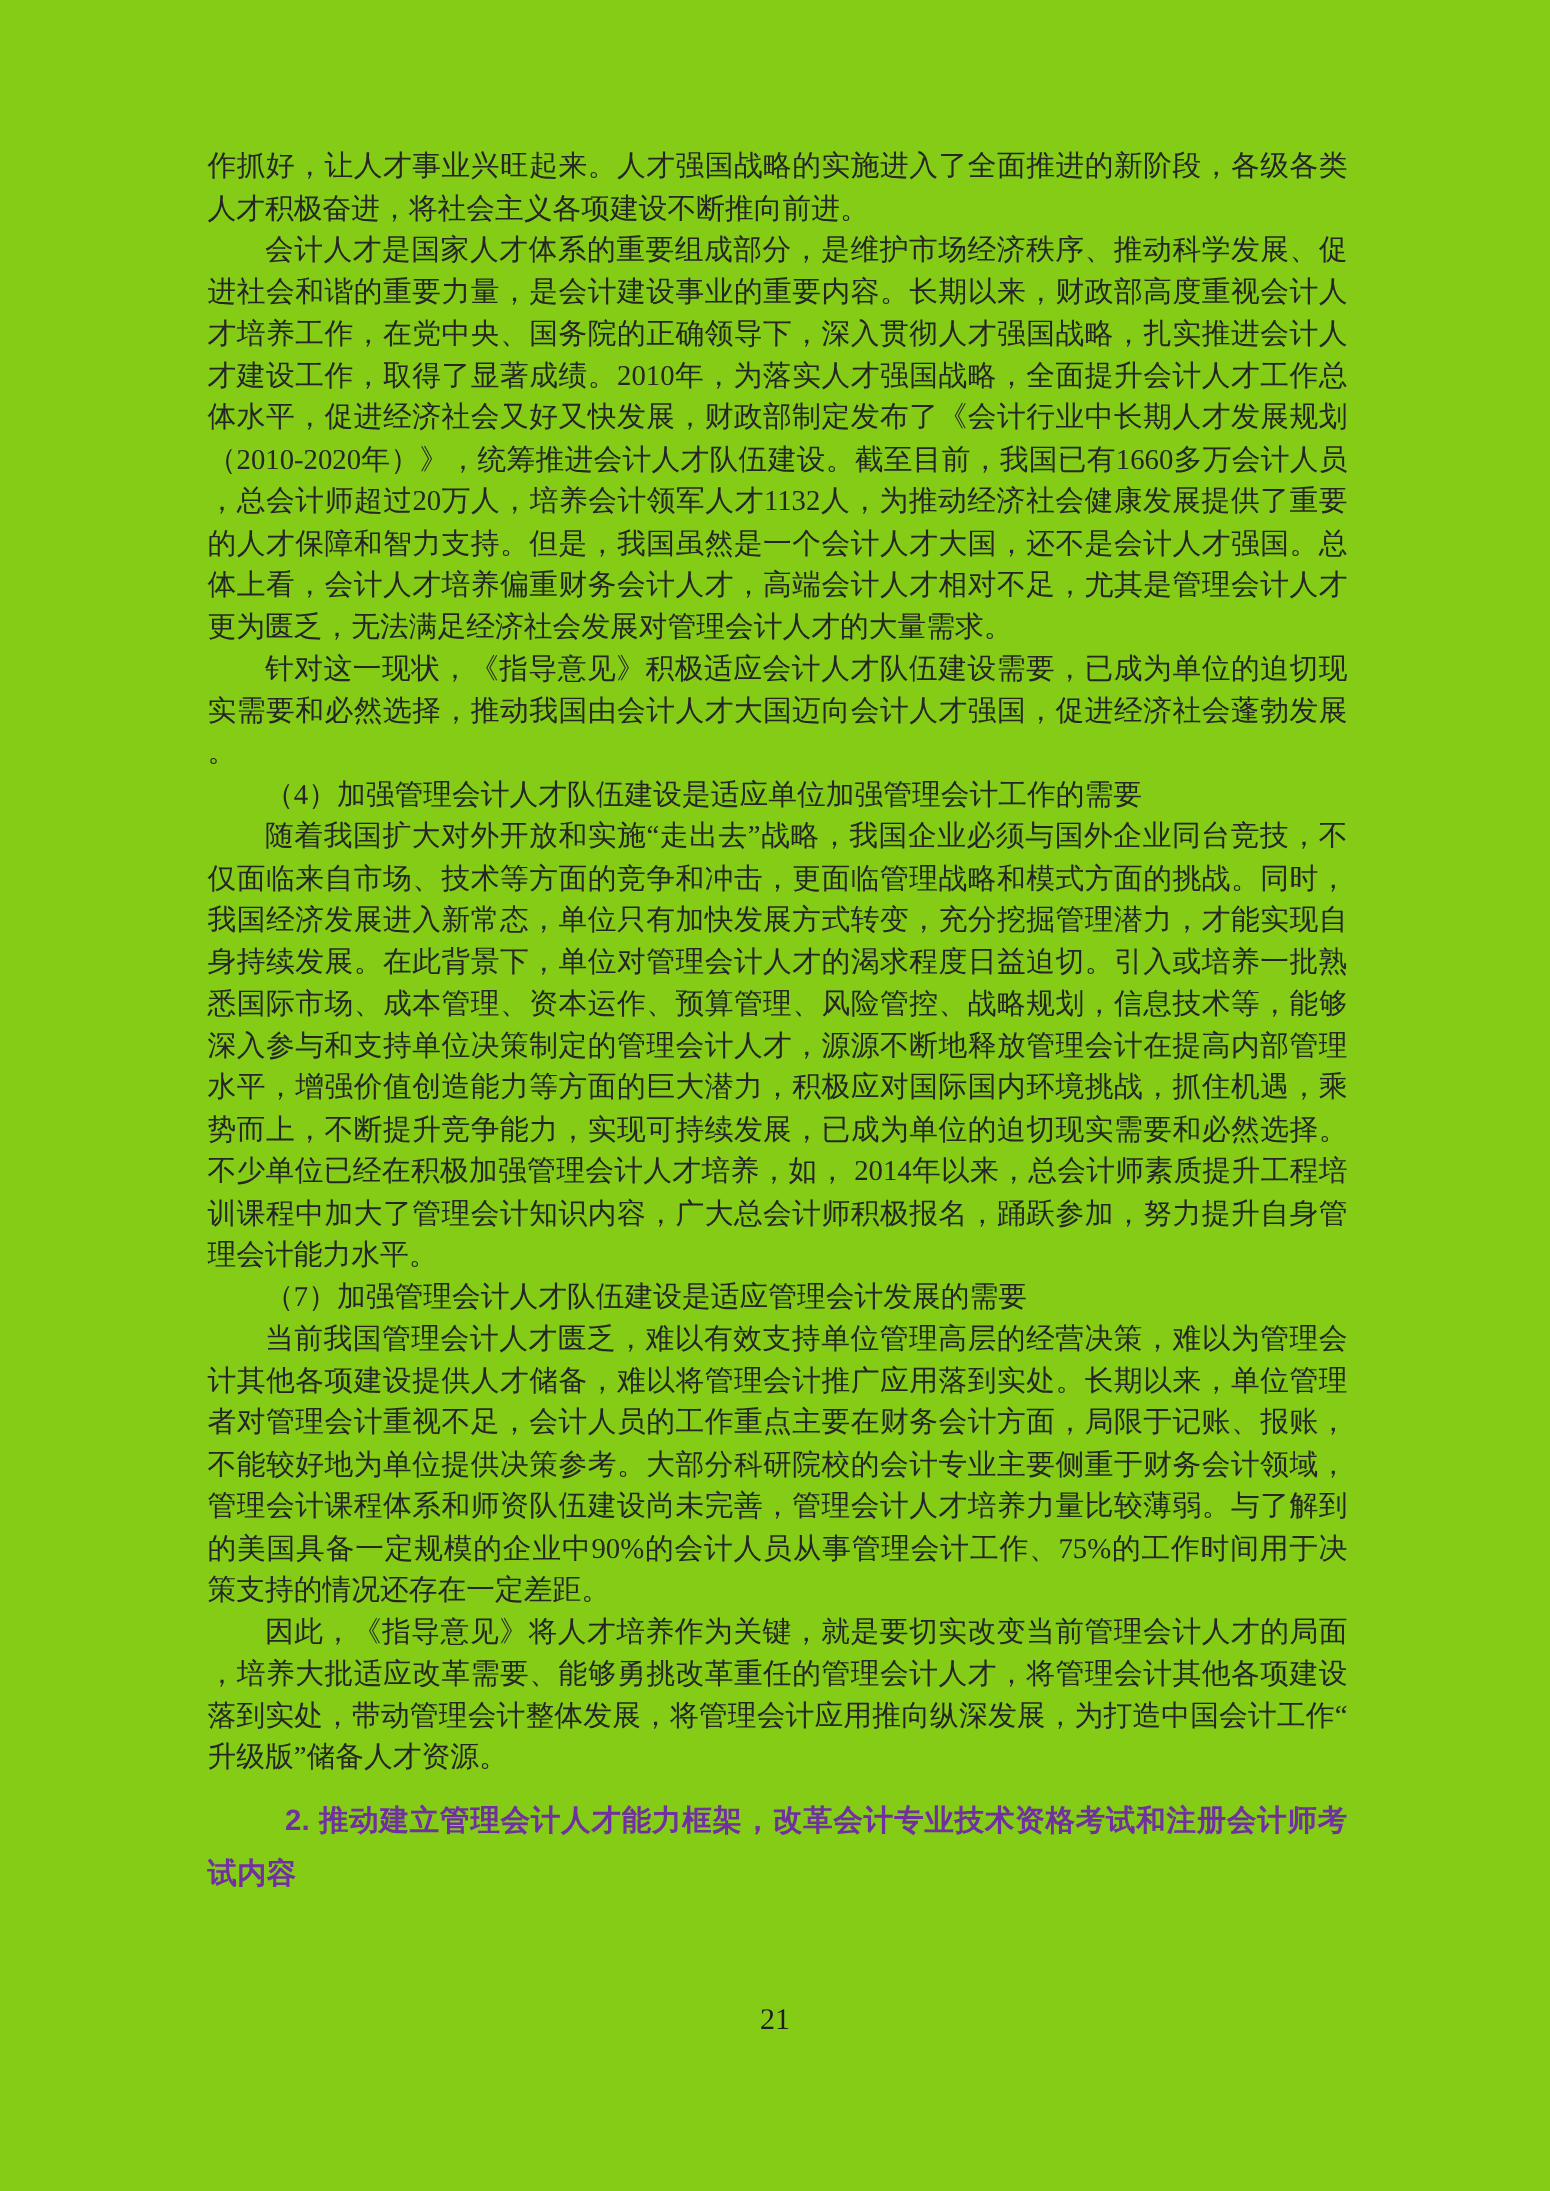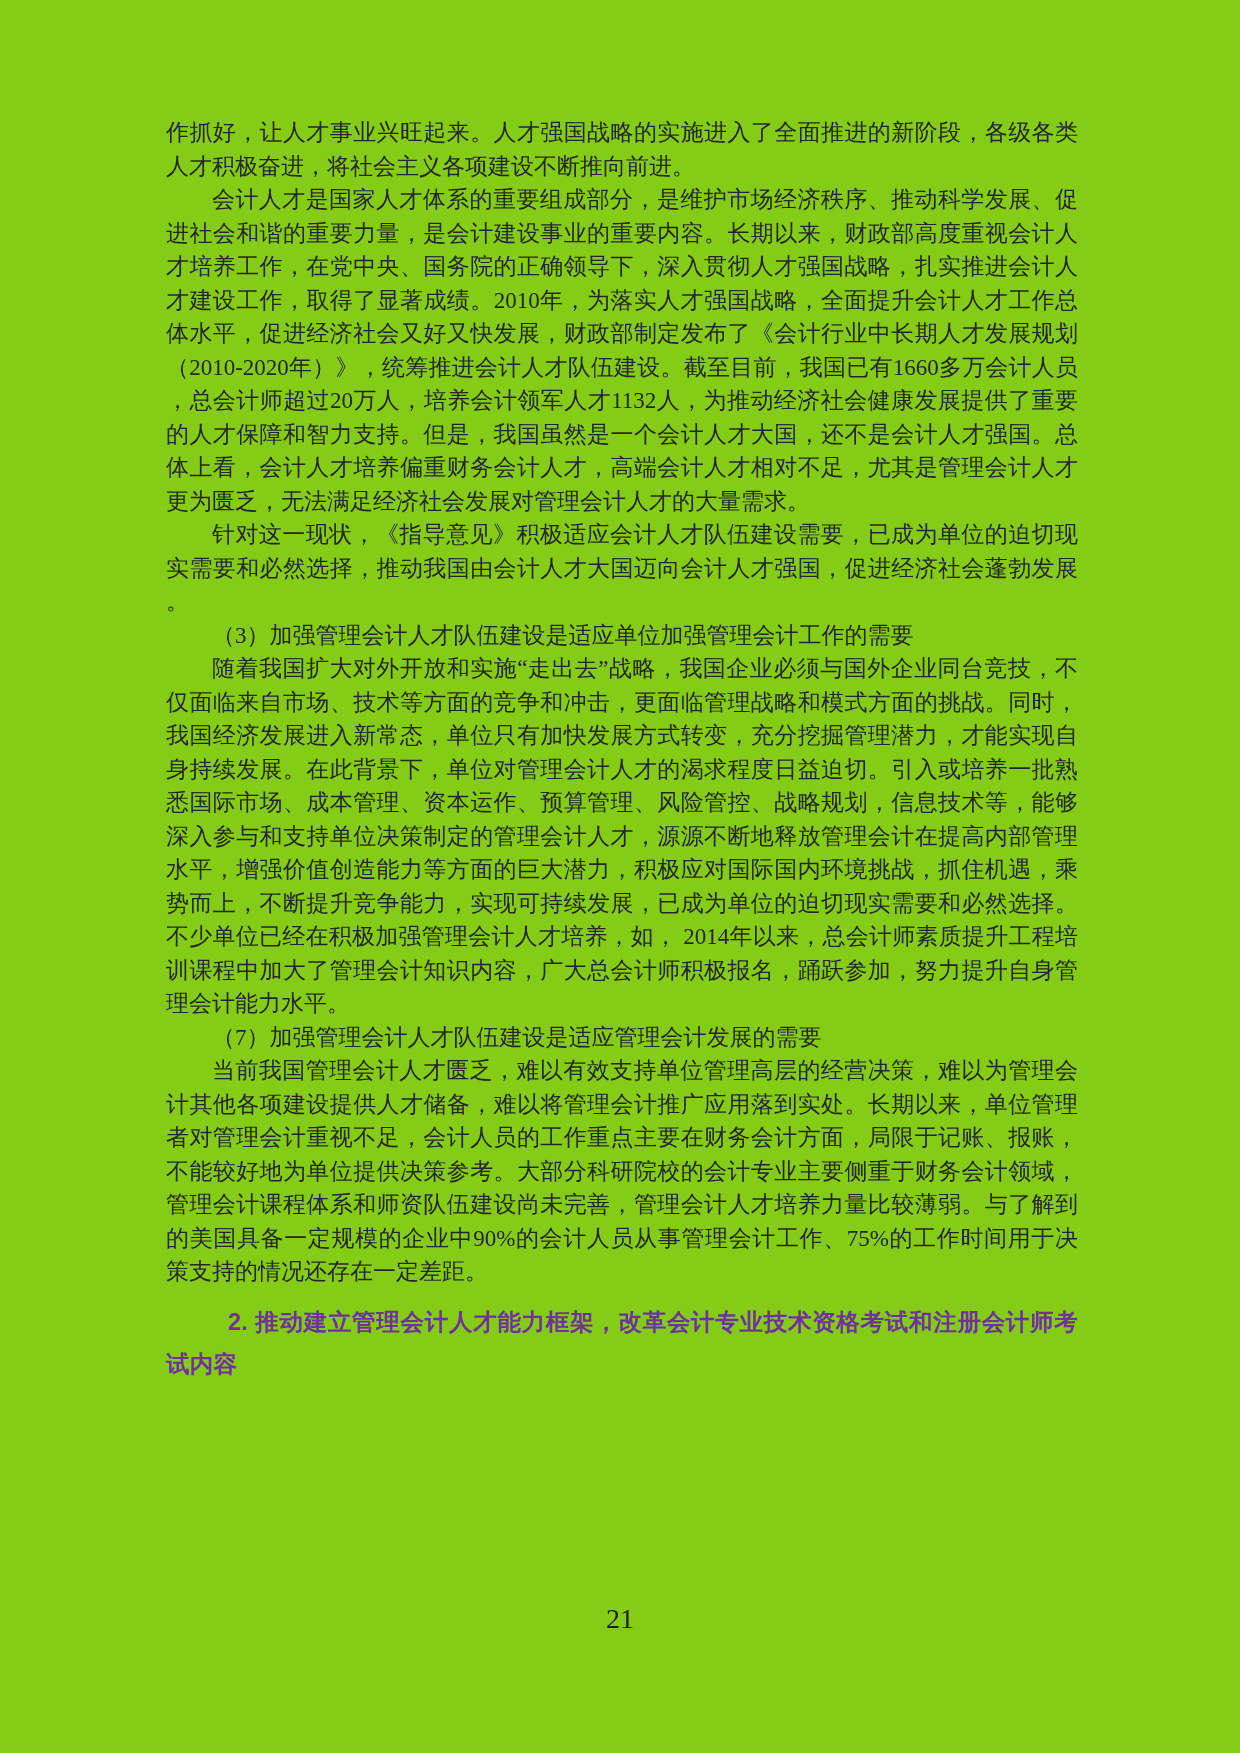--- a/index.html
+++ b/index.html
@@ -46,33 +46,34 @@
     margin-top: 12px;
     letter-spacing: 0.2px;
   }
   .page-number {
     position: absolute;
     left: 0;
     top: 1603px;
     width: 100%;
     text-align: center;
     font-family: "Liberation Serif", serif;
-    font-size: 28px;
+    font-size: 24px;
     color: #1f1f1f;
   }
 </style>
 </head>
 <body>
 
 <div class="page">
   <div class="content">
     <p class="para">作抓好，让人才事业兴旺起来。人才强国战略的实施进入了全面推进的新阶段，各级各类人才积极奋进，将社会主义各项建设不断推向前进。</p>
     <p class="para indent">会计人才是国家人才体系的重要组成部分，是维护市场经济秩序、推动科学发展、促进社会和谐的重要力量，是会计建设事业的重要内容。长期以来，财政部高度重视会计人才培养工作，在党中央、国务院的正确领导下，深入贯彻人才强国战略，扎实推进会计人才建设工作，取得了显著成绩。2010年，为落实人才强国战略，全面提升会计人才工作总体水平，促进经济社会又好又快发展，财政部制定发布了《会计行业中长期人才发展规划（2010-2020年）》，统筹推进会计人才队伍建设。截至目前，我国已有1660多万会计人员，总会计师超过20万人，培养会计领军人才1132人，为推动经济社会健康发展提供了重要的人才保障和智力支持。但是，我国虽然是一个会计人才大国，还不是会计人才强国。总体上看，会计人才培养偏重财务会计人才，高端会计人才相对不足，尤其是管理会计人才更为匮乏，无法满足经济社会发展对管理会计人才的大量需求。</p>
     <p class="para indent">针对这一现状，《指导意见》积极适应会计人才队伍建设需要，已成为单位的迫切现实需要和必然选择，推动我国由会计人才大国迈向会计人才强国，促进经济社会蓬勃发展。</p>
-    <p class="para indent">（3）加强管理会计人才队伍建设是适应单位加强管理会计工作的需要</p>
+    <p class="para indent">（4）加强管理会计人才队伍建设是适应单位加强管理会计工作的需要</p>
     <p class="para indent">随着我国扩大对外开放和实施“走出去”战略，我国企业必须与国外企业同台竞技，不仅面临来自市场、技术等方面的竞争和冲击，更面临管理战略和模式方面的挑战。同时，我国经济发展进入新常态，单位只有加快发展方式转变，充分挖掘管理潜力，才能实现自身持续发展。在此背景下，单位对管理会计人才的渴求程度日益迫切。引入或培养一批熟悉国际市场、成本管理、资本运作、预算管理、风险管控、战略规划，信息技术等，能够深入参与和支持单位决策制定的管理会计人才，源源不断地释放管理会计在提高内部管理水平，增强价值创造能力等方面的巨大潜力，积极应对国际国内环境挑战，抓住机遇，乘势而上，不断提升竞争能力，实现可持续发展，已成为单位的迫切现实需要和必然选择。不少单位已经在积极加强管理会计人才培养，如， 2014年以来，总会计师素质提升工程培训课程中加大了管理会计知识内容，广大总会计师积极报名，踊跃参加，努力提升自身管理会计能力水平。</p>
     <p class="para indent">（7）加强管理会计人才队伍建设是适应管理会计发展的需要</p>
     <p class="para indent">当前我国管理会计人才匮乏，难以有效支持单位管理高层的经营决策，难以为管理会计其他各项建设提供人才储备，难以将管理会计推广应用落到实处。长期以来，单位管理者对管理会计重视不足，会计人员的工作重点主要在财务会计方面，局限于记账、报账，不能较好地为单位提供决策参考。大部分科研院校的会计专业主要侧重于财务会计领域，管理会计课程体系和师资队伍建设尚未完善，管理会计人才培养力量比较薄弱。与了解到的美国具备一定规模的企业中90%的会计人员从事管理会计工作、75%的工作时间用于决策支持的情况还存在一定差距。</p>
+    <p class="para indent">因此，《指导意见》将人才培养作为关键，就是要切实改变当前管理会计人才的局面，培养大批适应改革需要、能够勇挑改革重任的管理会计人才，将管理会计其他各项建设落到实处，带动管理会计整体发展，将管理会计应用推向纵深发展，为打造中国会计工作“升级版”储备人才资源。</p>
     <p class="para heading">2. 推动建立管理会计人才能力框架，改革会计专业技术资格考试和注册会计师考试内容</p>
   </div>
 
   <div class="page-number">21</div>
 </div>
 
 </body></html>

